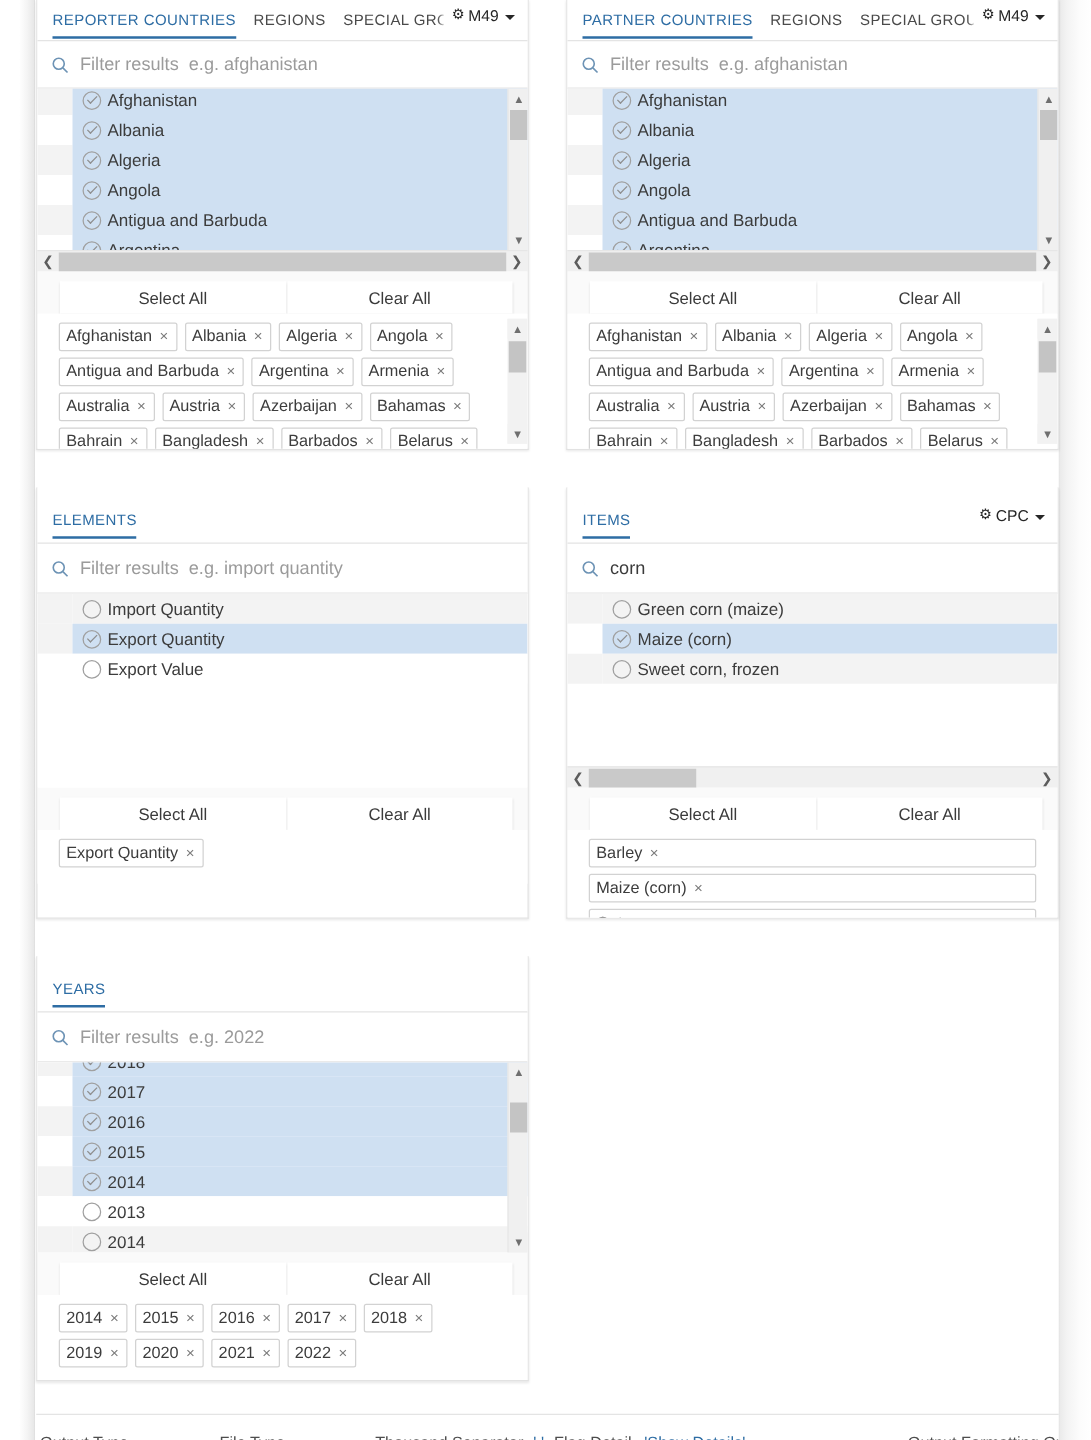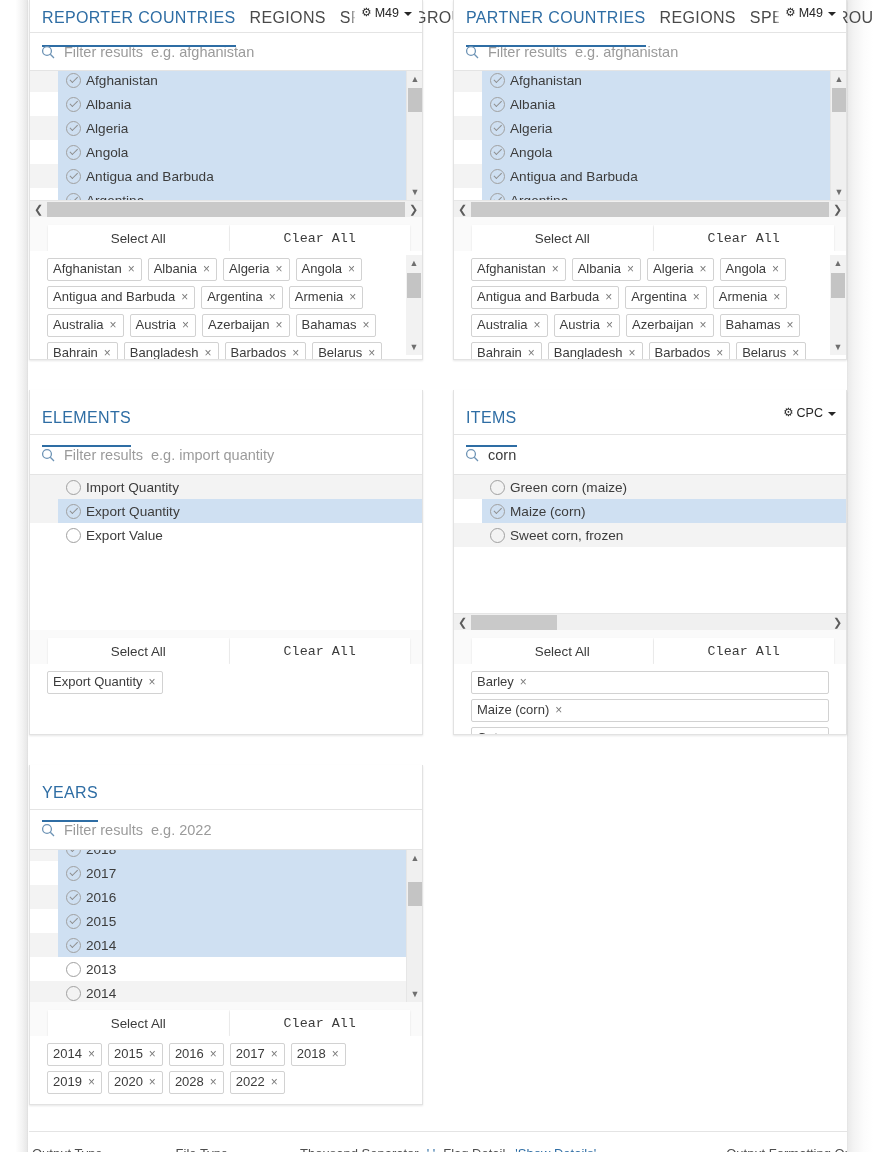--- a/index.html
+++ b/index.html
@@ -48,24 +48,24 @@
   
   .panel-head {
     height: 33px;
     display: flex; align-items: flex-start;
     padding: 9px 0 0 12px;
     position: relative;
     border-bottom: 1px solid #e4e4e4;
     background: #fff;
   }
   .tab {
-    font-size: 16px;
+    font-size: 12px;
     letter-spacing: 0.35px;
     color: #3f7cac;
-    padding: 0 0 18px 0;
+    padding: 0 0 6px 0;
     margin-right: 14px;
     white-space: nowrap;
     cursor: pointer;
   }
   .tab.active {
     color: #2e6da4;
     border-bottom: 2px solid #2e6da4;
   }
   .tab.plain { color: #4a4a4a; }
 
@@ -231,21 +231,21 @@
     flex: 1 1 0;
     background: #ffffff;
     border: none;
     box-shadow: 0 1px 2px rgba(0,0,0,0.10);
     font-family: "Liberation Sans", sans-serif;
     font-size: 13.4px;
     color: #3b3b3b;
     height: 26px;
     cursor: pointer;
   }
-  .sa-btn + .sa-btn { margin-left: 1px; font-family: Liberation Mono, monospace; }
+  .sa-btn + .sa-btn { margin-left: 1px; }
 
   
   .chipzone {
     position: relative;
     background: #fff;
     padding: 7px 0 7px 17px;
     overflow: hidden;
   }
   .chips { display: flex; flex-wrap: wrap; gap: 5px 6px; }
   .chip {
@@ -863,21 +863,21 @@
             </span>
             <span class="chip">
               <span>2019</span>
               <span class="x">×</span>
             </span>
             <span class="chip">
               <span>2020</span>
               <span class="x">×</span>
             </span>
             <span class="chip">
-              <span>2028</span>
+              <span>2021</span>
               <span class="x">×</span>
             </span>
             <span class="chip">
               <span>2022</span>
               <span class="x">×</span>
             </span>
           </div>
       </div>
     </div>
 

